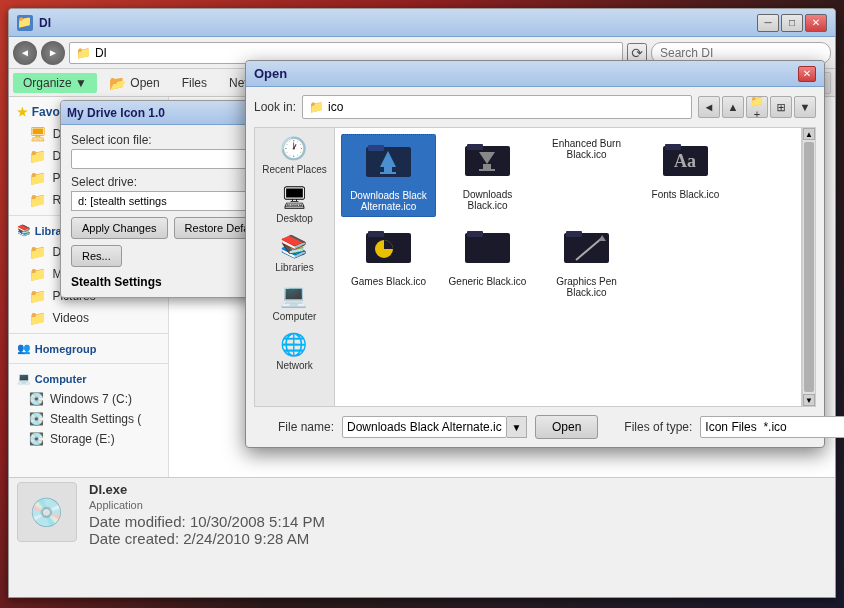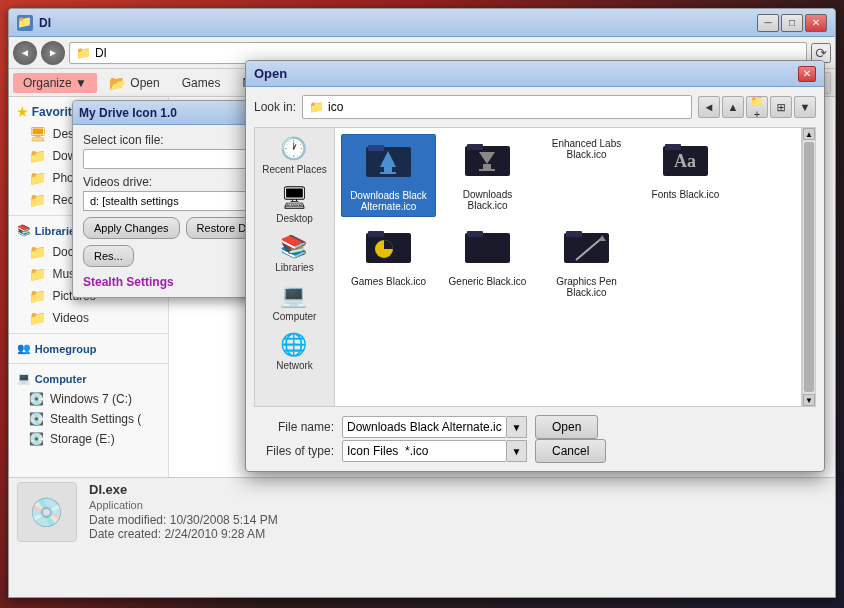--- a/index.html
+++ b/index.html
@@ -110,21 +110,21 @@
       gap: 2px;
     }
     .menu-item {
       padding: 3px 10px;
       cursor: pointer;
       border-radius: 2px;
       color: #333;
       font-size: 12px;
       display: flex; align-items: center; gap: 4px;
     }
-    .menu-item.active { background: #fca5a5; }
+    .menu-item.active { background: #86efac; }
     .view-controls { margin-left: auto; display: flex; align-items: center; gap: 4px; }
     .view-btn { width: 22px; height: 22px; border: 1px solid #ccc; background: #e8e8e8; cursor: pointer; border-radius: 2px; display: flex; align-items: center; justify-content: center; font-size: 10px; }
 
     
     .main-area {
       display: flex;
       flex: 1;
       overflow: hidden;
     }
 
@@ -206,27 +206,27 @@
       background: #e0e0e0;
       border: 1px solid #ccc;
       border-radius: 4px;
       display: flex; align-items: center; justify-content: center;
       font-size: 28px;
       color: #666;
     }
     .file-details { flex: 1; }
     .file-detail-name { font-size: 13px; font-weight: bold; color: #333; margin-bottom: 2px; }
     .file-detail-type { font-size: 11px; color: #666; margin-bottom: 2px; }
-    .file-detail-row { font-size: 12px; color: #555; }
+    .file-detail-row { font-size: 15px; color: #555; }
 
     
     .popup-window {
       position: absolute;
       top: 100px;
-      left: 72px;
+      left: 60px;
       width: 270px;
       background: #f0f0f0;
       border: 1px solid #999;
       border-radius: 4px;
       box-shadow: 0 4px 12px rgba(0,0,0,0.4);
       z-index: 100;
     }
     .popup-title-bar {
       background: linear-gradient(to bottom, #c8daf0 0%, #a8c4e8 100%);
       height: 24px;
@@ -273,21 +273,21 @@
       border: 1px solid #999;
       border-radius: 2px;
       cursor: pointer;
       font-size: 11px;
     }
     .popup-buttons { display: flex; gap: 6px; justify-content: flex-start; flex-wrap: wrap; }
     .popup-btn {
       padding: 4px 10px;
       background: linear-gradient(to bottom, #e8e8e8, #d0d0d0);
       border: 1px solid #999;
-      border-radius: 8px;
+      border-radius: 3px;
       cursor: pointer;
       font-size: 11px;
       text-align: center;
     }
     .popup-btn.apply { color: #000; }
 
     
     .open-dialog {
       position: absolute;
       top: 60px;
@@ -392,21 +392,21 @@
     .dialog-scrollbar {
       width: 14px;
       background: #e0e0e0;
       border: 1px solid #ccc;
       display: flex; flex-direction: column; align-items: center;
     }
     .scroll-arrow { width: 12px; height: 12px; background: #d0d0d0; border: 1px solid #aaa; display: flex; align-items: center; justify-content: center; font-size: 8px; cursor: pointer; }
     .scroll-thumb { flex: 1; width: 10px; background: #b0b0b0; margin: 2px 0; border-radius: 2px; cursor: pointer; }
     .dialog-bottom {
       margin-top: 8px;
-      display: flex; flex-direction: column; gap: 0;
+      display: flex; flex-direction: row; gap: 14px;
     }
     .dialog-field-row {
       display: flex; align-items: center; gap: 8px;
     }
     .dialog-field-label { font-size: 12px; color: #333; width: 80px; text-align: right; }
     .dialog-field-input {
       flex: 1; height: 22px;
       border: 1px solid #aaa;
       border-radius: 2px;
       padding: 0 4px;
@@ -456,29 +456,30 @@
     </div>
 
     <div class="toolbar-row">
       <button class="nav-btn">◄</button>
       <button class="nav-btn">►</button>
       <div class="address-bar">
         <span class="address-folder-icon">📁</span>
         <span>DI</span>
       </div>
       <button class="refresh-btn">⟳</button>
+      <input class="search-box" type="text" placeholder="Search DI" style="">
     </div>
 
     <div class="menu-bar">
       <div class="menu-item active">Organize ▼</div>
       <div class="menu-item">
         <span style="font-size:14px">📂</span>
         <span>Open</span>
       </div>
-      <div class="menu-item">Games</div>
+      <div class="menu-item">Files</div>
       <div class="menu-item">New folder</div>
       <div class="view-controls">
         <div class="view-btn">⊞</div>
         <div class="view-btn">☰</div>
         <div class="view-btn">?</div>
       </div>
     </div>
 
     <div class="main-area">
 
@@ -577,33 +578,33 @@
   </div>
 
   <div class="popup-window">
     <div class="popup-title-bar">
       <span class="popup-title-text">My Drive Icon 1.0</span>
       <div class="popup-close-btn">✕</div>
     </div>
     <div class="popup-body">
       <div class="popup-label">Select icon file:</div>
       <input class="popup-input" type="text" value="" style="">
-      <div class="popup-label">Videos drive:</div>
+      <div class="popup-label">Select drive:</div>
       <div class="popup-row">
         <select class="popup-select">
           <option>d: [stealth settings</option>
         </select>
         <button class="popup-enter-btn">Enter</button>
       </div>
       <div class="popup-buttons">
         <button class="popup-btn apply">Apply Changes</button>
         <button class="popup-btn">Restore Defaults</button>
         <button class="popup-btn">Res...</button>
       </div>
-      <div style="margin-top:8px; font-size:12px; font-weight:bold; color:#a21caf;">Stealth Settings</div>
+      <div style="margin-top:8px; font-size:12px; font-weight:bold; color:#000000;">Stealth Settings</div>
     </div>
   </div>
 
   <div class="open-dialog">
     <div class="dialog-title-bar">
       <span class="dialog-title-text">Open</span>
       <div class="dialog-close-btn">✕</div>
     </div>
     <div class="dialog-body">
 
@@ -667,21 +668,21 @@
                 <rect x="0" y="8" width="45" height="30" rx="2" fill="#1a1a2a"></rect>
                 <rect x="2" y="6" width="16" height="6" rx="1" fill="#2a2a4a"></rect>
                 <polygon points="22,14 30,26 14,26" fill="#888" transform="rotate(180,22,20)"></polygon>
                 <rect x="18" y="26" width="8" height="5" fill="#888"></rect>
                 <rect x="14" y="31" width="16" height="2" fill="#888"></rect>
               </svg>
             </div>
             <span class="file-label">Downloads Black.ico</span>
           </div>
           <div class="dialog-file-item">
-            <span class="file-label">Enhanced Labs Black.ico</span>
+            <span class="file-label">Enhanced Burn Black.ico</span>
           </div>
           <div class="dialog-file-item">
             <div class="dialog-file-icon">
               <svg width="45" height="40" viewBox="0 0 45 40">
                 <rect x="0" y="8" width="45" height="30" rx="2" fill="#1a1a2a"></rect>
                 <rect x="2" y="6" width="16" height="6" rx="1" fill="#2a2a4a"></rect>
                 <text x="22" y="29" text-anchor="middle" fill="#aaa" font-size="18" font-weight="bold" font-family="serif">Aa</text>
               </svg>
             </div>
             <span class="file-label">Fonts Black.ico</span>

